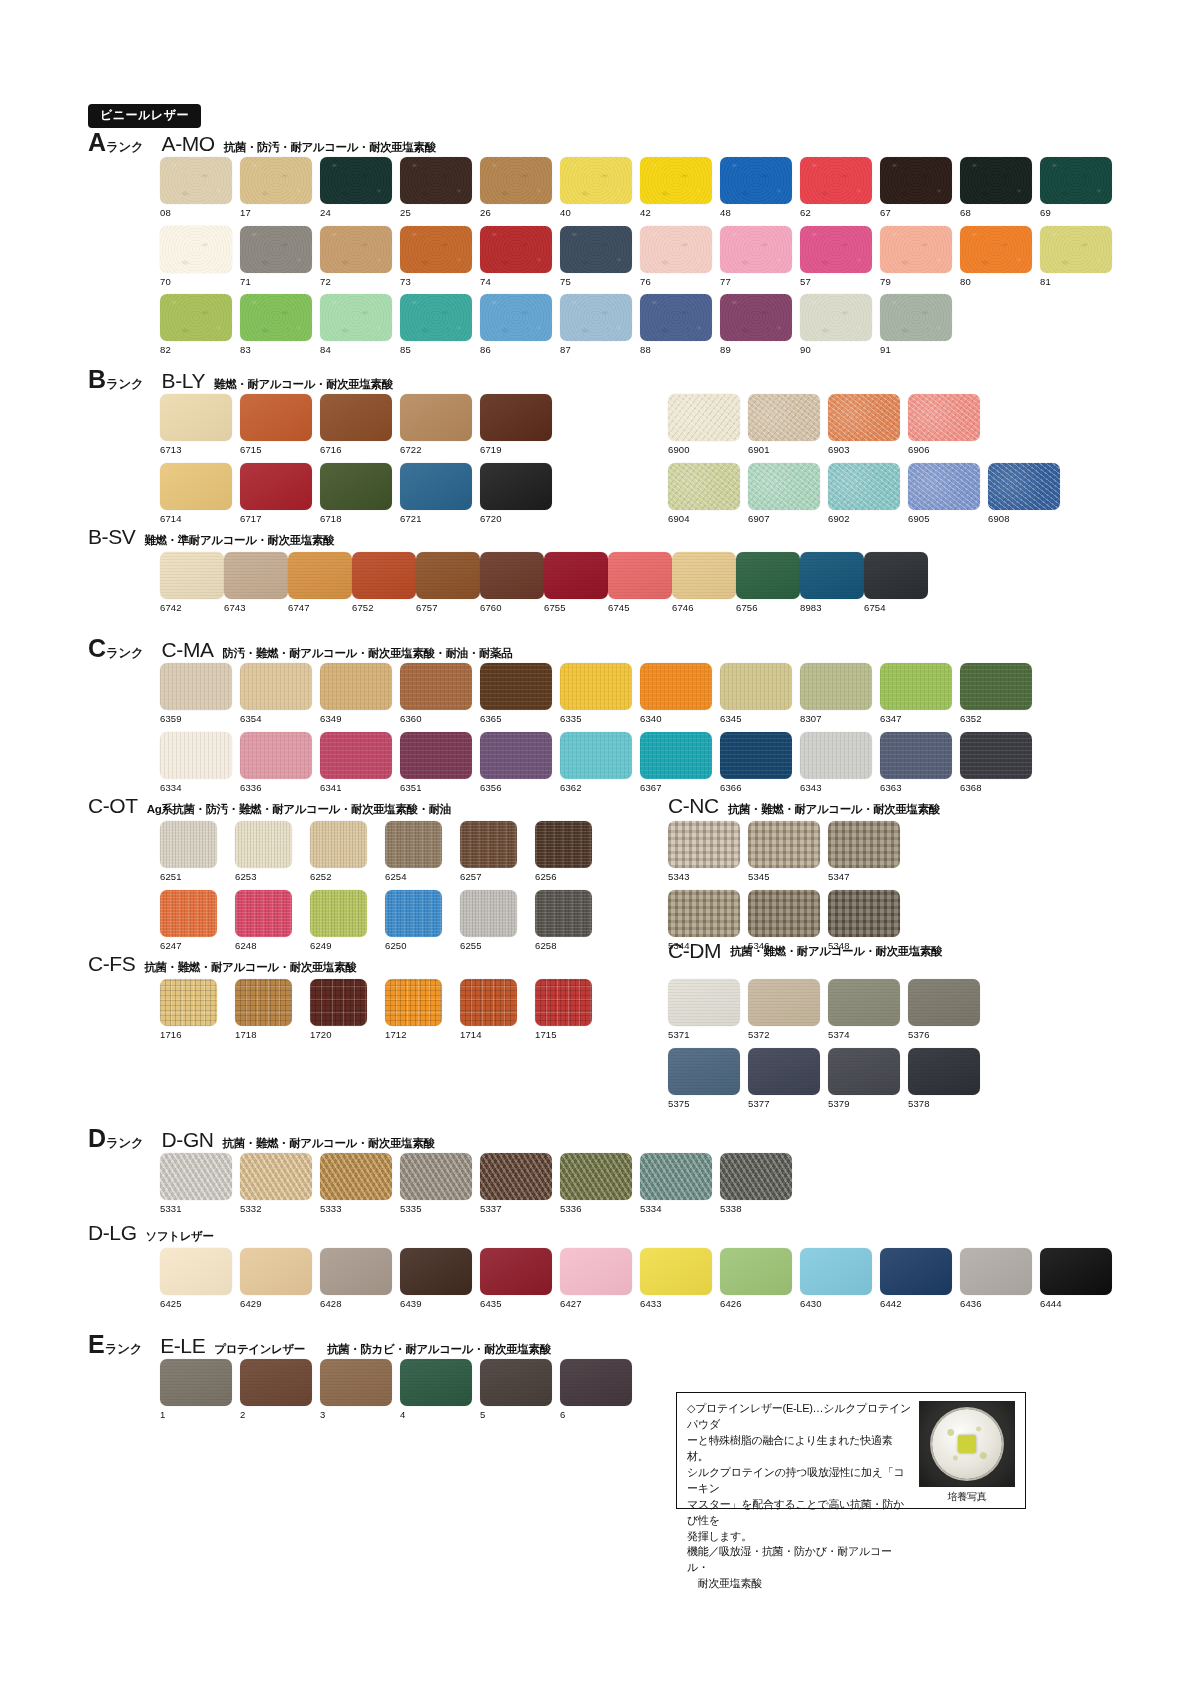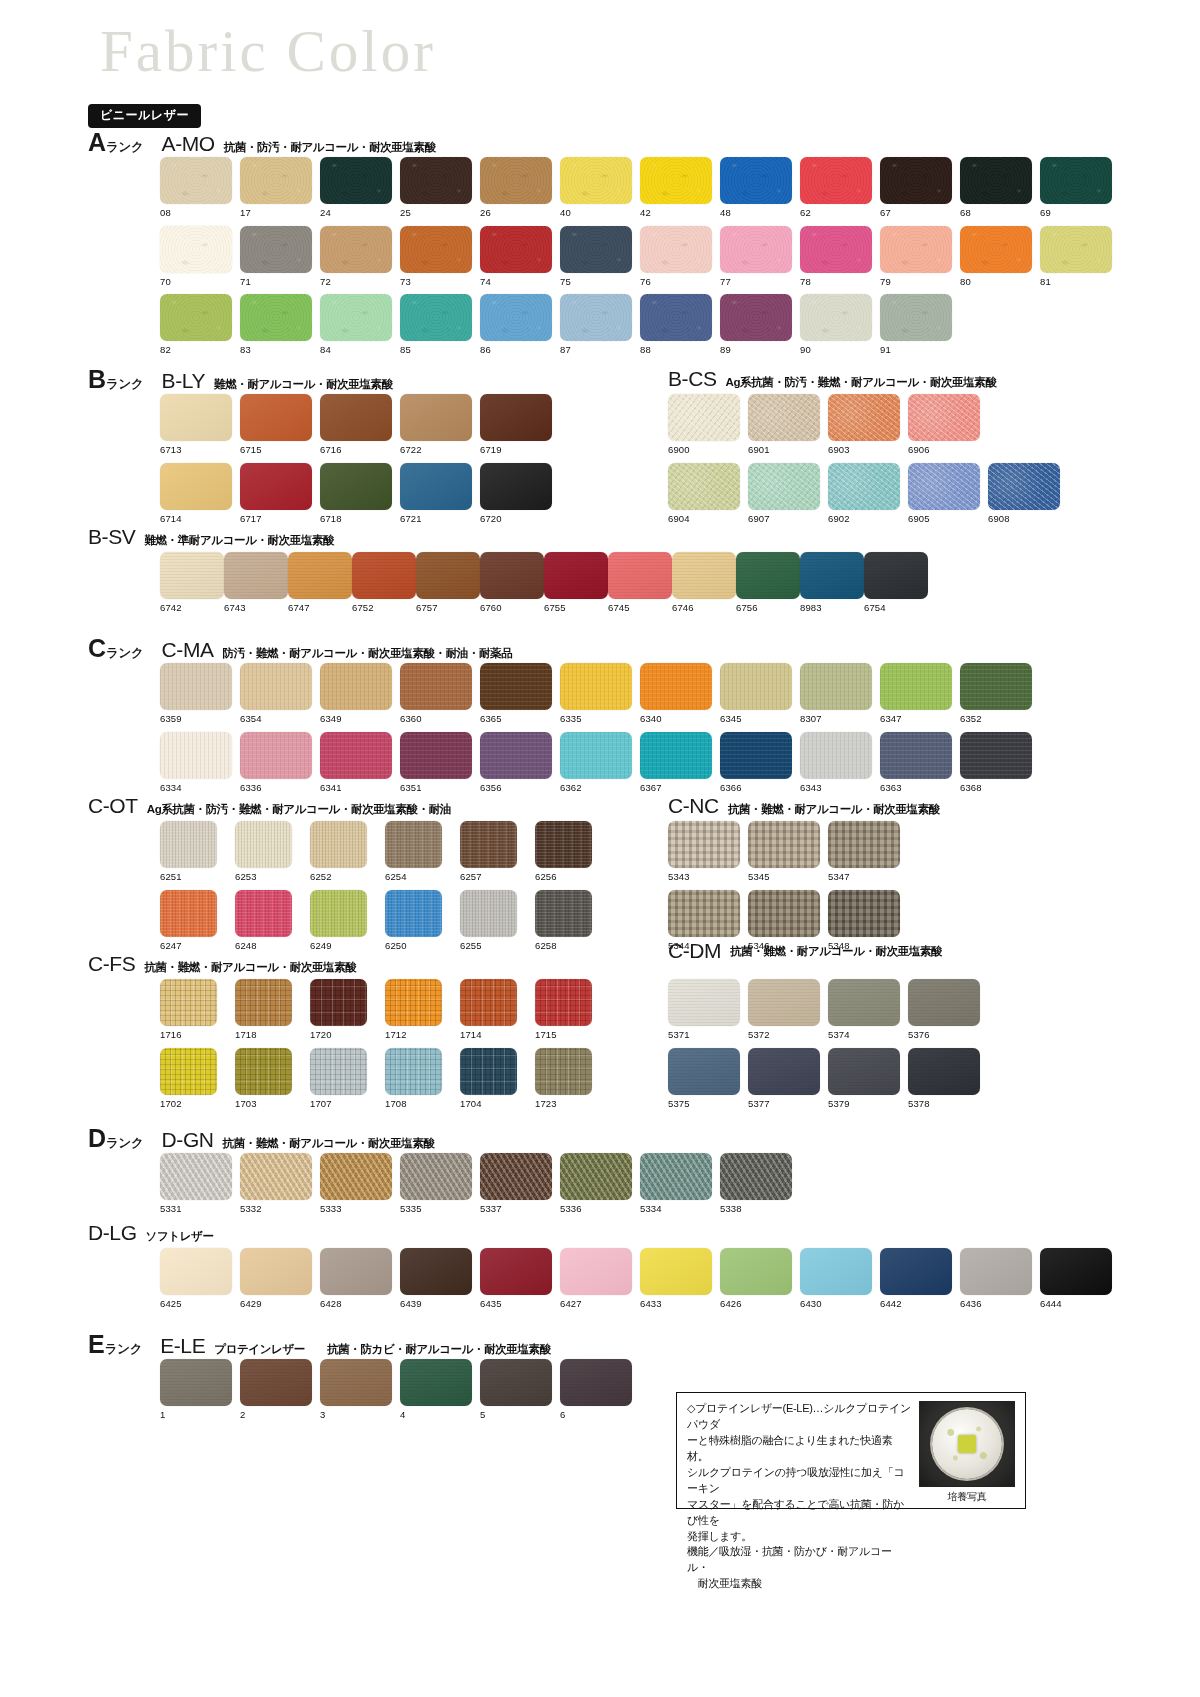--- a/index.html
+++ b/index.html
@@ -153,21 +153,20 @@
       radial-gradient(circle at 30% 74%, rgba(180,190,90,.45) 0 2px, transparent 3px),
       radial-gradient(circle at 78% 70%, rgba(180,190,90,.5) 0 3px, transparent 4px);
   }
   .info-caption{ font-size:10px; margin-top:3px; letter-spacing:-0.2px; }
 </style>
 </head>
 <body>
 
 <div class="page">
 
-  <div class="title">Fabric Color</div>
 
   <div class="cat-badge">ビニールレザー</div>
 
   <div class="content" id="content">
       <div class="rank-block" style="height: 221px; margin-bottom: 16px;">
         <div class="rank-head" style="position: absolute; left: 0px; padding-left: 88px; top: 0px;">
           <span class="rank-letter">A</span>
           <span class="rank-suffix">ランク</span>
           <span class="mat-code">A-MO</span>
           <span class="mat-feat">抗菌・防汚・耐アルコール・耐次亜塩素酸</span>
@@ -251,21 +250,21 @@
             <div class="sw">
               <div class="chip tex-leather" title="76" style="width: 72px; height: 47px; background: rgb(244, 206, 196);"></div>
               <div class="code">76</div>
             </div>
             <div class="sw">
               <div class="chip tex-leather" title="77" style="width: 72px; height: 47px; background: rgb(244, 167, 192);"></div>
               <div class="code">77</div>
             </div>
             <div class="sw">
               <div class="chip tex-leather" title="78" style="width: 72px; height: 47px; background: rgb(224, 85, 140);"></div>
-              <div class="code">78</div>
+              <div class="code">57</div>
             </div>
             <div class="sw">
               <div class="chip tex-leather" title="79" style="width: 72px; height: 47px; background: rgb(247, 176, 154);"></div>
               <div class="code">79</div>
             </div>
             <div class="sw">
               <div class="chip tex-leather" title="80" style="width: 72px; height: 47px; background: rgb(240, 127, 40);"></div>
               <div class="code">80</div>
             </div>
             <div class="sw">
@@ -363,24 +362,20 @@
             <div class="sw">
               <div class="chip tex-smooth" title="6721" style="width: 72px; height: 47px; background: rgb(38, 98, 140);"></div>
               <div class="code">6721</div>
             </div>
             <div class="sw">
               <div class="chip tex-smooth" title="6720" style="width: 72px; height: 47px; background: rgb(28, 28, 28);"></div>
               <div class="code">6720</div>
             </div>
           </div>
         </div>
-        <div class="sub-head" style="position: absolute; left: 0px; padding-left: 668px; top: 0px;">
-          <span class="mat-code">B-CS</span>
-          <span class="mat-feat">Ag系抗菌・防汚・難燃・耐アルコール・耐次亜塩素酸</span>
-        </div>
         <div style="position: absolute; left: 668px; top: 22px;">
           <div class="sw-row" style="gap: 8px; margin-top: 5px;">
             <div class="sw">
               <div class="chip tex-mottle" title="6900" style="width: 72px; height: 47px; background: rgb(236, 229, 207);"></div>
               <div class="code">6900</div>
             </div>
             <div class="sw">
               <div class="chip tex-mottle" title="6901" style="width: 72px; height: 47px; background: rgb(210, 192, 166);"></div>
               <div class="code">6901</div>
             </div>
@@ -688,46 +683,20 @@
               <div class="chip tex-coarse" title="1712" style="width: 57px; height: 47px; background: rgb(240, 150, 39);"></div>
               <div class="code">1712</div>
             </div>
             <div class="sw">
               <div class="chip tex-coarse" title="1714" style="width: 57px; height: 47px; background: rgb(192, 88, 44);"></div>
               <div class="code">1714</div>
             </div>
             <div class="sw">
               <div class="chip tex-coarse" title="1715" style="width: 57px; height: 47px; background: rgb(191, 57, 54);"></div>
               <div class="code">1715</div>
-            </div>
-          </div>
-          <div class="sw-row" style="gap: 18px; margin-top: 8px;">
-            <div class="sw">
-              <div class="chip tex-coarse" title="1702" style="width: 57px; height: 47px; background: rgb(221, 203, 42);"></div>
-              <div class="code">1702</div>
-            </div>
-            <div class="sw">
-              <div class="chip tex-coarse" title="1703" style="width: 57px; height: 47px; background: rgb(158, 146, 50);"></div>
-              <div class="code">1703</div>
-            </div>
-            <div class="sw">
-              <div class="chip tex-coarse" title="1707" style="width: 57px; height: 47px; background: rgb(188, 198, 201);"></div>
-              <div class="code">1707</div>
-            </div>
-            <div class="sw">
-              <div class="chip tex-coarse" title="1708" style="width: 57px; height: 47px; background: rgb(147, 191, 203);"></div>
-              <div class="code">1708</div>
-            </div>
-            <div class="sw">
-              <div class="chip tex-coarse" title="1704" style="width: 57px; height: 47px; background: rgb(43, 74, 92);"></div>
-              <div class="code">1704</div>
-            </div>
-            <div class="sw">
-              <div class="chip tex-coarse" title="1723" style="width: 57px; height: 47px; background: rgb(141, 131, 97);"></div>
-              <div class="code">1723</div>
             </div>
           </div>
         </div>
         <div class="sub-head" style="position: absolute; left: 0px; padding-left: 668px; top: 304px; align-items: center;">
           <span class="mat-code">C-DM</span>
           <span class="mat-feat">抗菌・難燃・耐アルコール・耐次亜塩素酸</span>
         </div>
         <div style="position: absolute; left: 668px; top: 338px;">
           <div class="sw-row" style="gap: 8px; margin-top: 5px;">
             <div class="sw">

